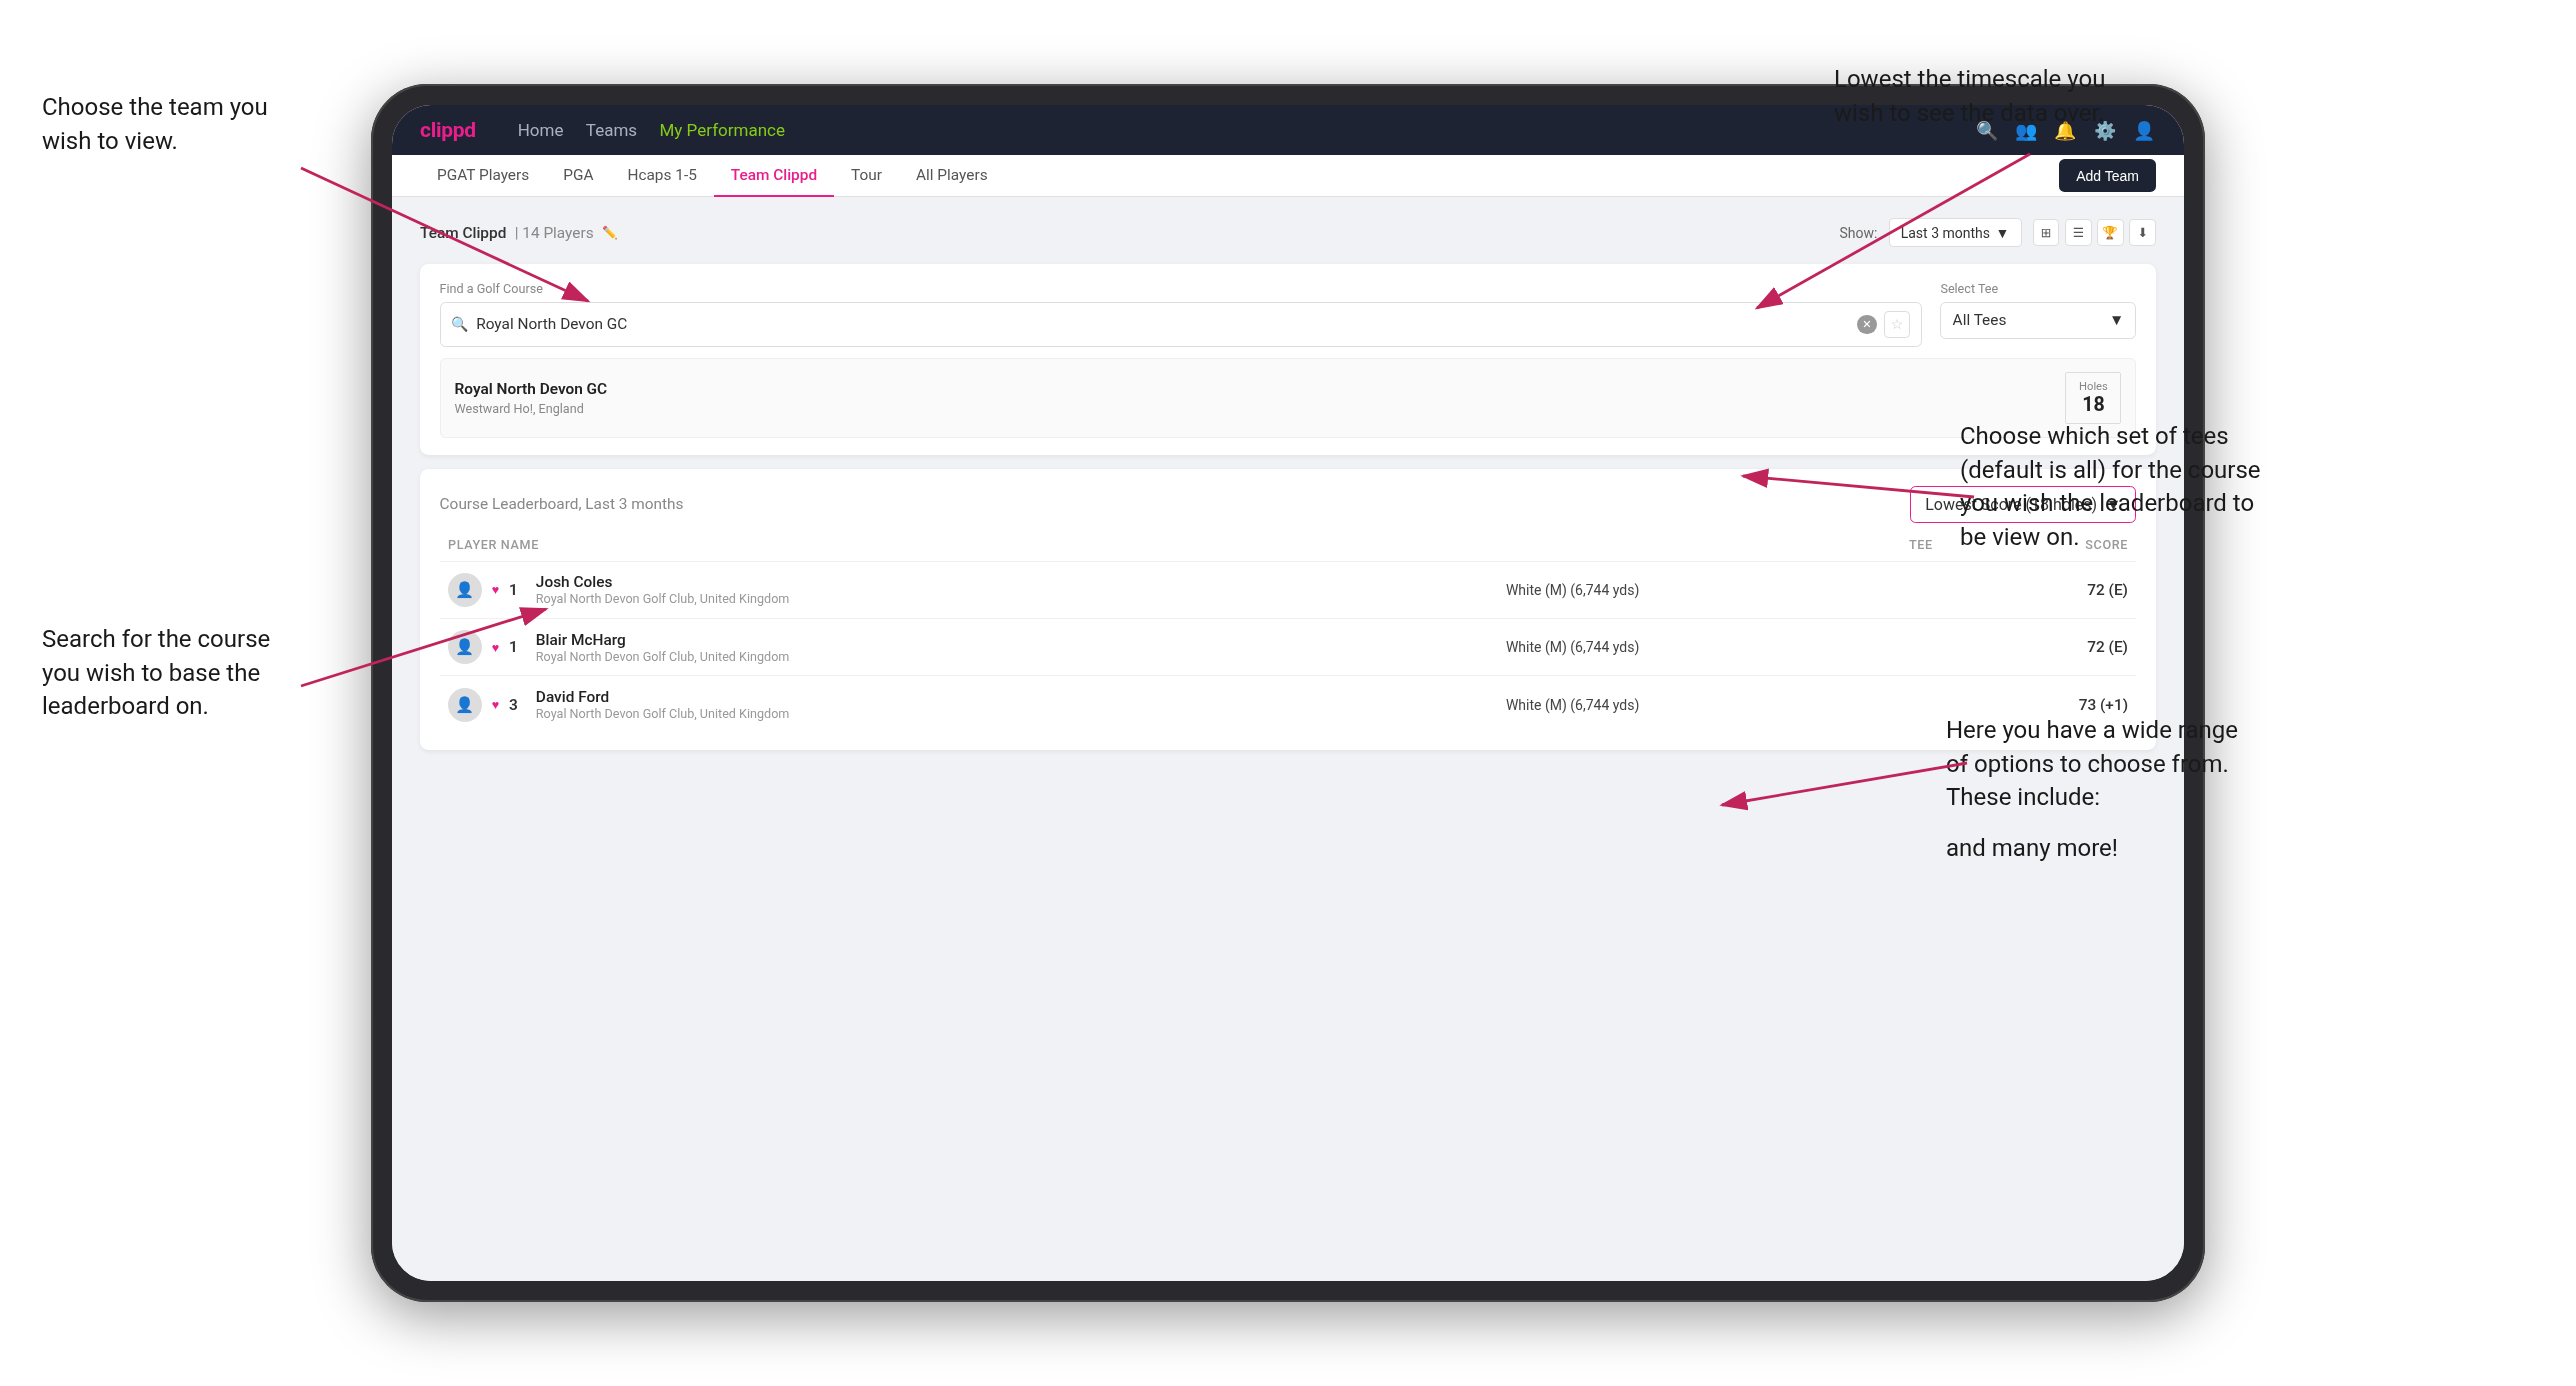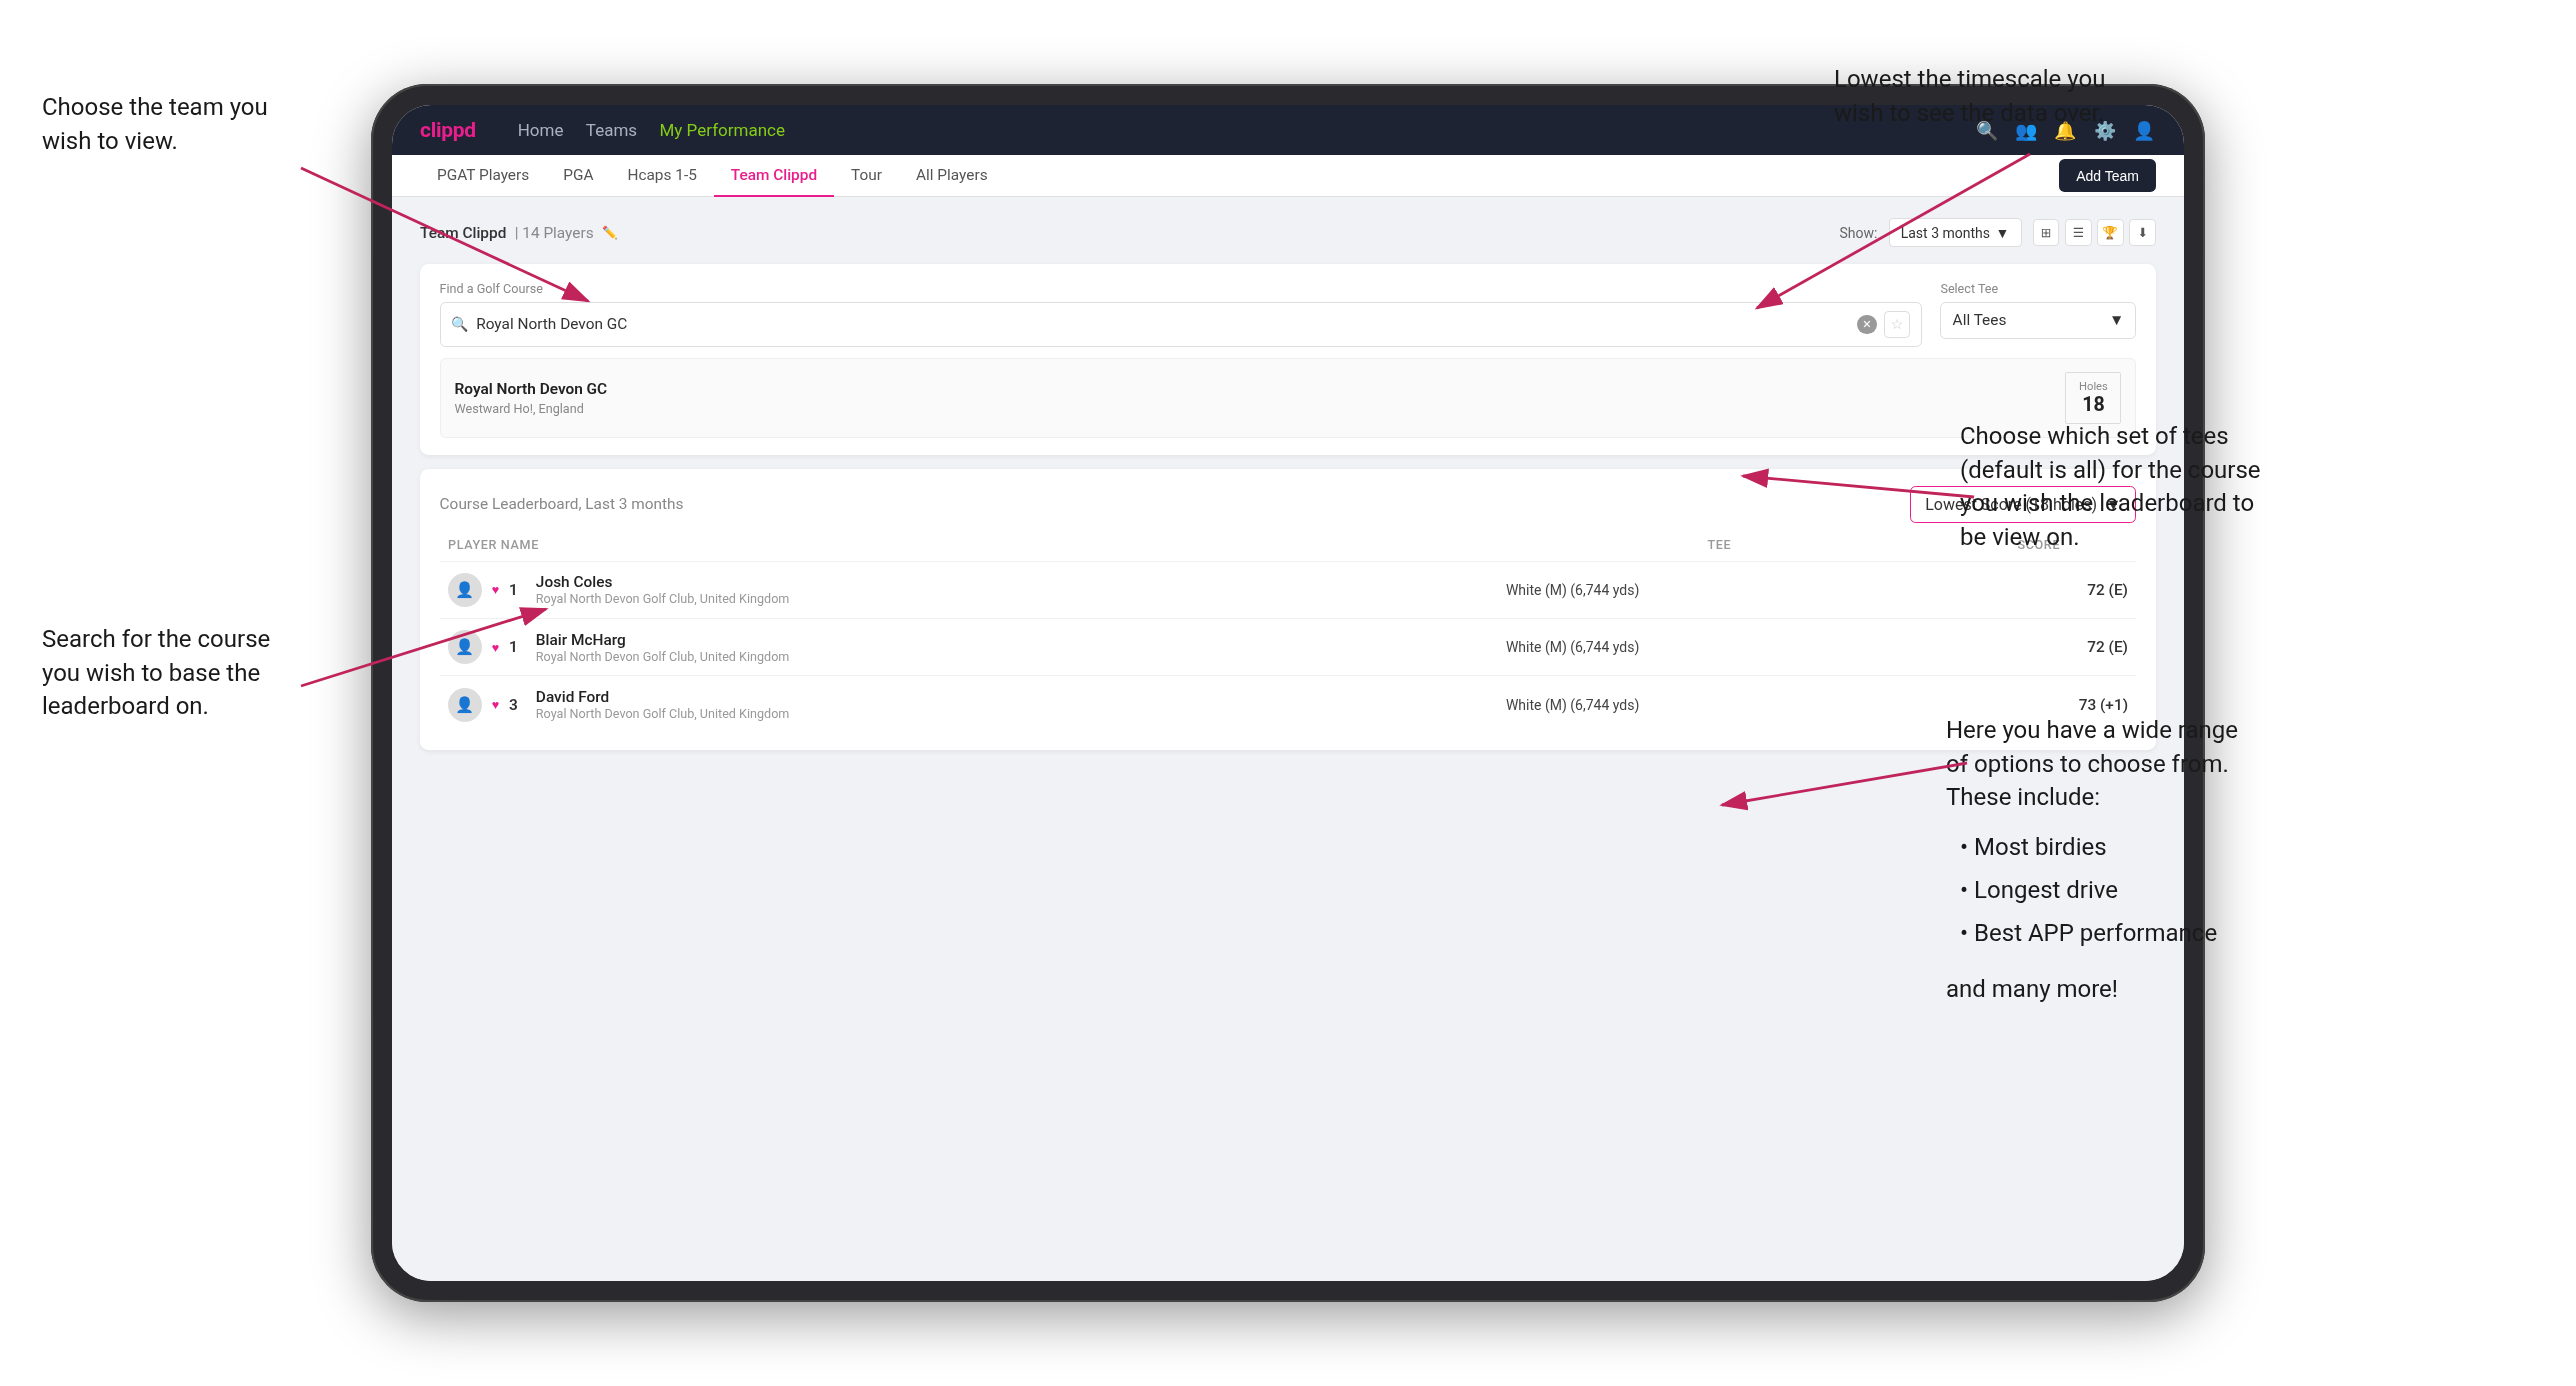--- a/index.html
+++ b/index.html
@@ -367,21 +367,21 @@
     .lb-table th {
       text-align: left;
       font-size: 12.6px;
       color: #999;
       font-weight: 500;
       padding: 0 8.4px 8.4px 8.4px;
       text-transform: uppercase;
       letter-spacing: 0.05em;
     }
 
-    .lb-table th.right { text-align: center; }
+    .lb-table th.right { text-align: right; }
 
     .lb-table tr.player-row td {
       padding: 11.2px 8.4px;
       border-top: 0.7px solid #f0f0f0;
       vertical-align: middle;
     }
 
     .player-info-cell {
       display: flex;
       align-items: center;
@@ -623,25 +623,20 @@
 <div class="annotation" style="left:42px; top:623px; max-width:490px;">
   <div>Search for the course</div>
   <div>you wish to base the</div>
   <div>leaderboard on.</div>
 </div>
 
 <div class="annotation" style="left:1946px; top:714px; max-width:602px;">
   <div>Here you have a wide range</div>
   <div>of options to choose from.</div>
   <div>These include:</div>
-  <ul class="bullet-list" style="margin-top:11.2px; margin-left:14px;">
-    <li>Most birdies</li>
-    <li>Longest drive</li>
-    <li>Best APP performance</li>
-  </ul>
   <div style="margin-top:17px;">and many more!</div>
 </div>
 
 <svg class="arrows-svg" viewBox="0 0 3680 1980" width="2576" height="1386">
 
   <defs>
     <marker id="arrowhead" markerWidth="10" markerHeight="7" refX="9" refY="3.5" orient="auto">
       <polygon points="0 0, 10 3.5, 0 7" fill="#c0245a"></polygon>
     </marker>
   </defs>

